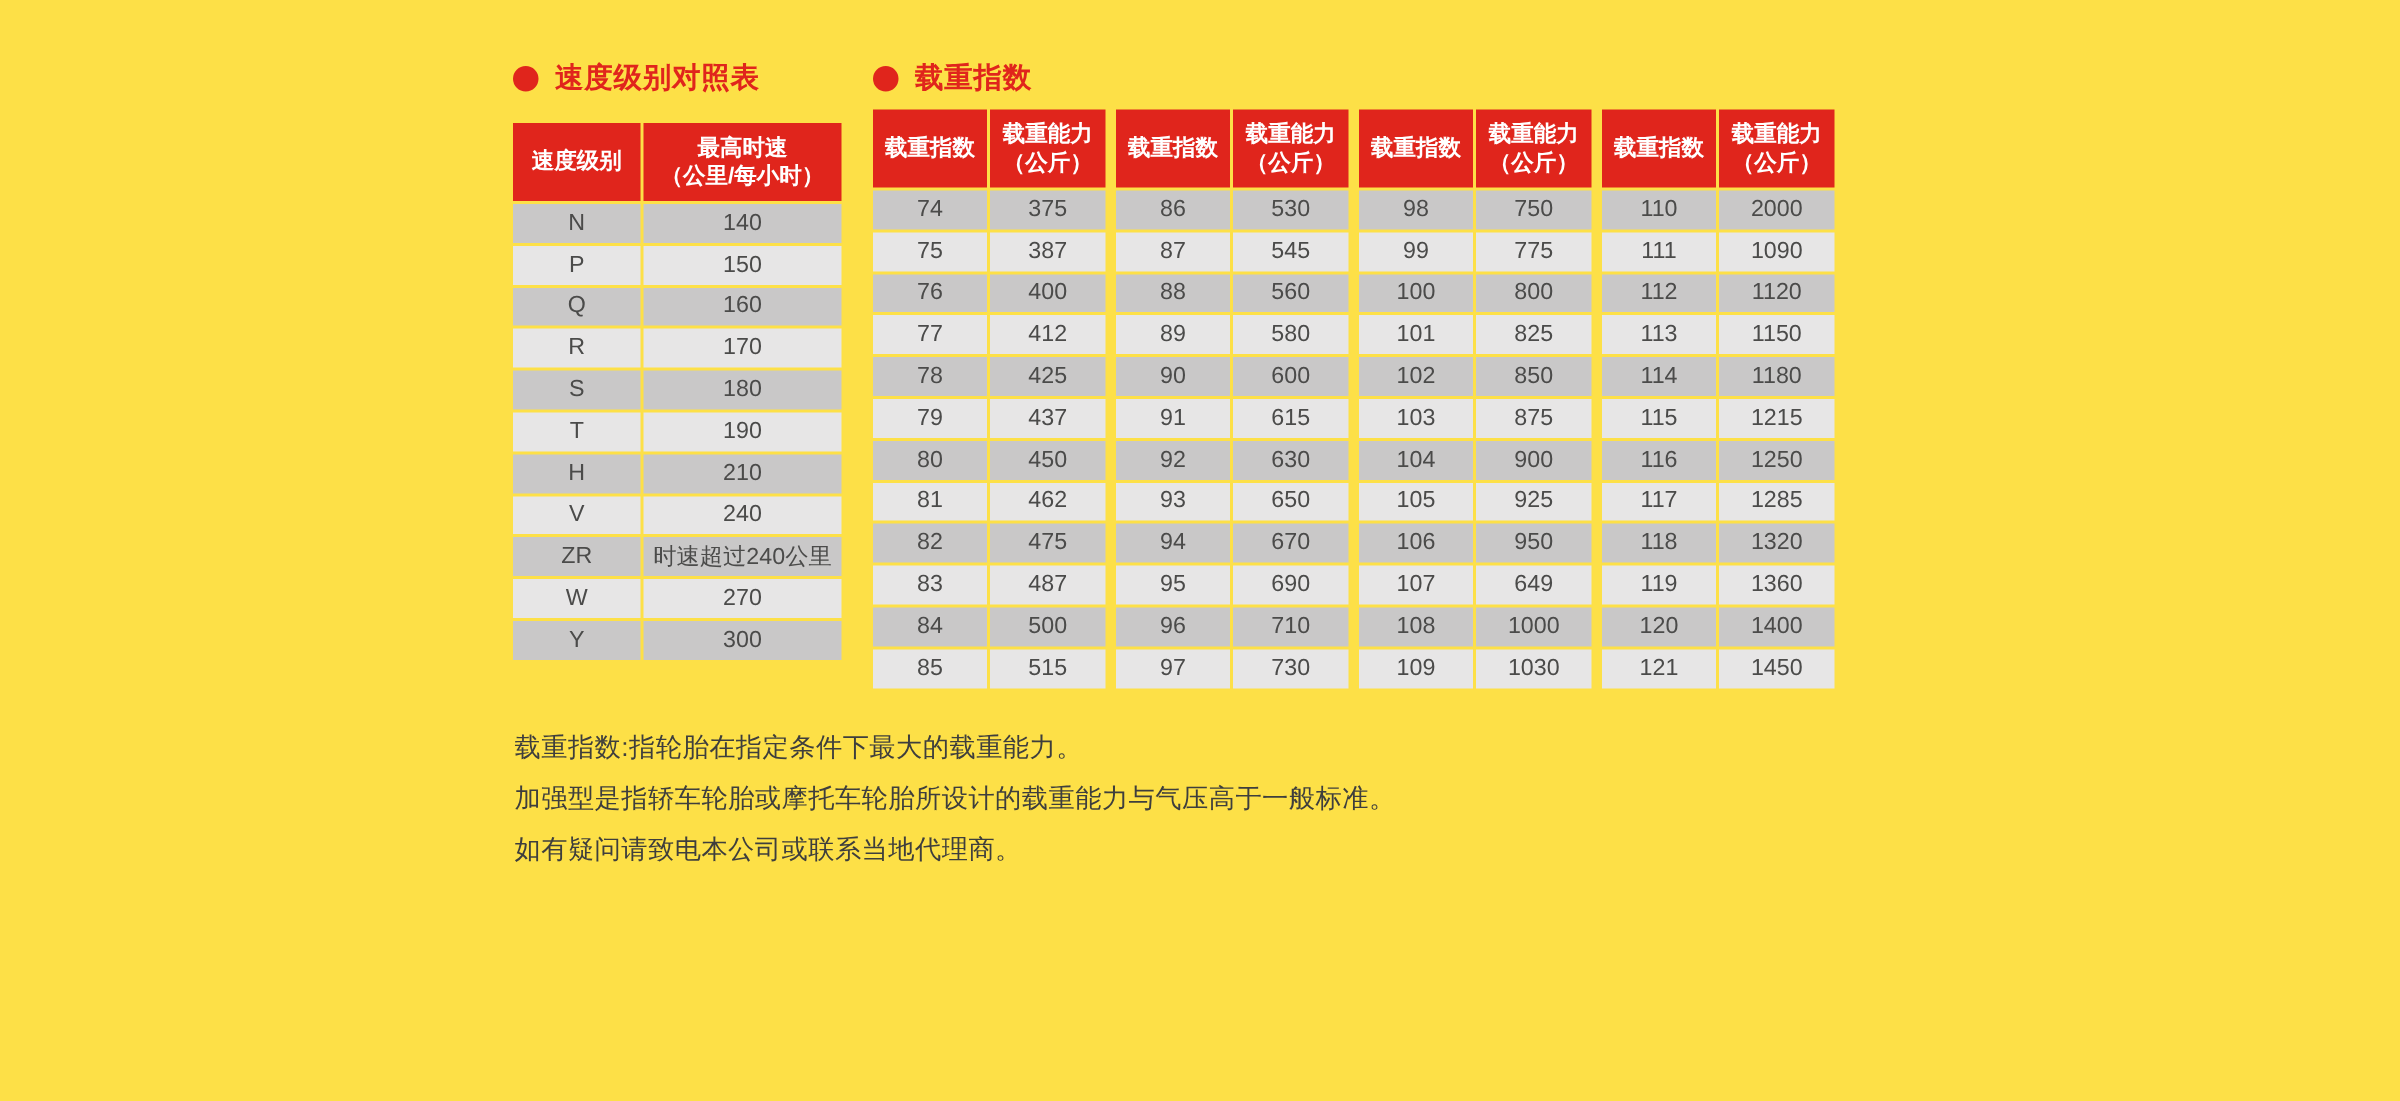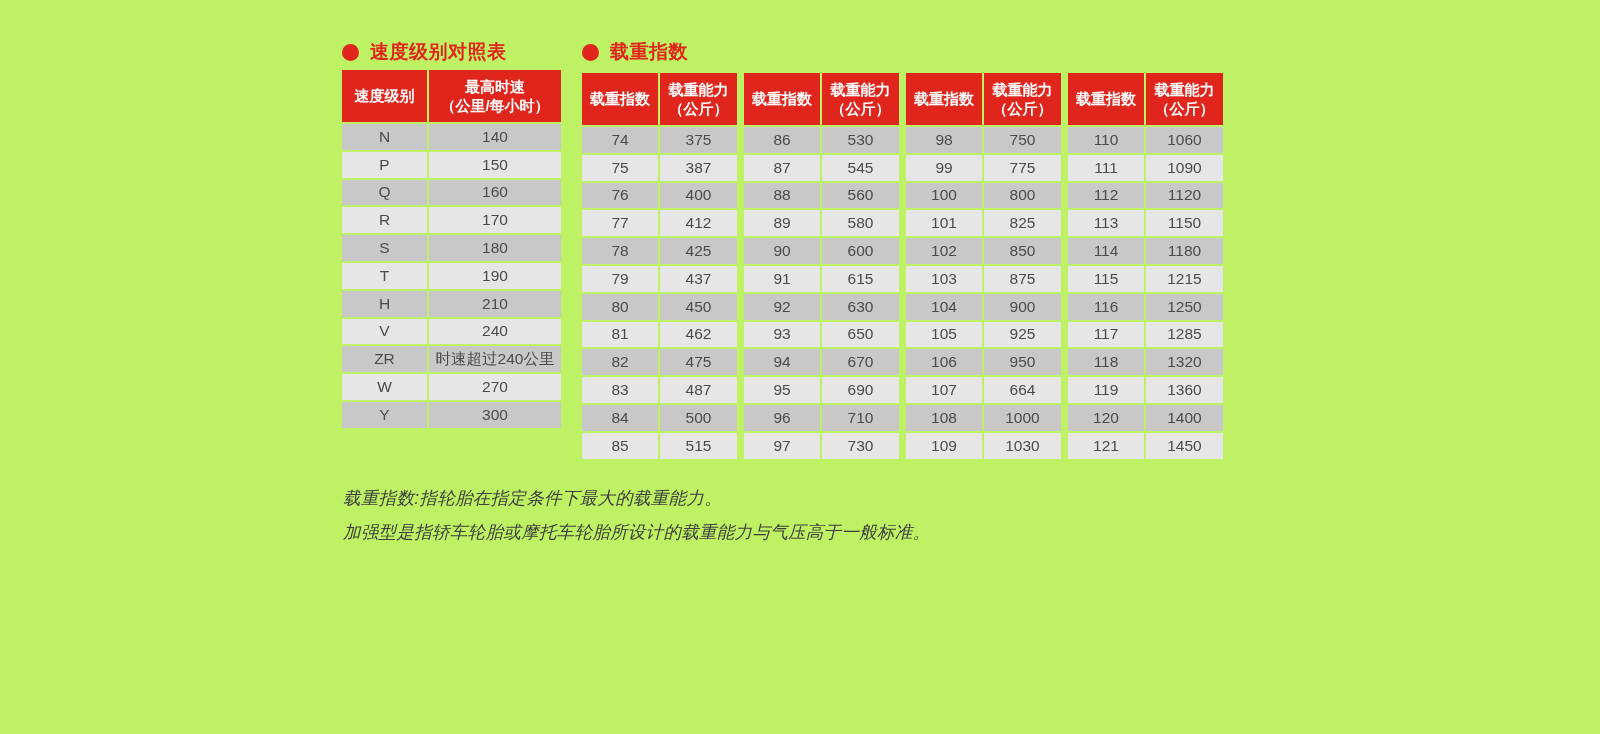--- a/index.html
+++ b/index.html
@@ -10,39 +10,39 @@
     --note-text: #3e3e3d;
   }
   * { box-sizing: border-box; }
   html, body {
     margin: 0; padding: 0;
     width: 1600px; height: 734px;
     background: #ffffff;
     font-family: "Liberation Sans", "DejaVu Sans", sans-serif;
     overflow: hidden;
   }
-  .page { position: relative; width: 1600px; height: 734px; background: #bef264; }
+  .page { position: relative; width: 1600px; height: 734px; background: #fde047; }
 
   
   .section-title {
     position: absolute; top: 39px;
     display: flex; align-items: center; gap: 11px;
     font-size: 19px; font-weight: bold; color: var(--red);
     letter-spacing: 0.5px;
   }
   .section-title.speed { left: 342px; }
   .section-title.load  { left: 582px; }
   .dot {
     width: 17px; height: 17px; border-radius: 50%;
     background: var(--red); flex: 0 0 auto;
   }
 
   
   #speed-table {
-    position: absolute; left: 342px; top: 70px;
+    position: absolute; left: 342px; top: 82px;
     display: grid;
     grid-template-columns: 85px 132px;
     grid-template-rows: 52px repeat(11, 25.8px);
     gap: 2px;
   }
   
   #load-groups {
     position: absolute; left: 582px; top: 73px;
     display: flex; gap: 7px;
   }
@@ -65,21 +65,21 @@
   }
   .dark  { background: var(--row-dark); }
   .light { background: var(--row-light); }
 
   
   #notes {
     position: absolute; left: 343px; top: 481px;
     font-size: 17.5px; color: var(--note-text);
     line-height: 34px; letter-spacing: 0.3px;
   }
-  .note-line { white-space: nowrap; font-style: italic; }
+  .note-line { white-space: nowrap; }
 </style>
 </head>
 <body>
 
 <div class="page">
 
   <div class="section-title speed">
     <span class="dot"></span>
     <span>速度级别对照表</span>
   </div>
@@ -192,32 +192,32 @@
         <div class="cell dark">850</div>
         <div class="cell light">103</div>
         <div class="cell light">875</div>
         <div class="cell dark">104</div>
         <div class="cell dark">900</div>
         <div class="cell light">105</div>
         <div class="cell light">925</div>
         <div class="cell dark">106</div>
         <div class="cell dark">950</div>
         <div class="cell light">107</div>
-        <div class="cell light">664</div>
+        <div class="cell light">649</div>
         <div class="cell dark">108</div>
         <div class="cell dark">1000</div>
         <div class="cell light">109</div>
         <div class="cell light">1030</div>
       </div>
       <div class="load-group">
         <div class="hcell">载重指数</div>
         <div class="hcell">载重能力
 （公斤）</div>
         <div class="cell dark">110</div>
-        <div class="cell dark">1060</div>
+        <div class="cell dark">2000</div>
         <div class="cell light">111</div>
         <div class="cell light">1090</div>
         <div class="cell dark">112</div>
         <div class="cell dark">1120</div>
         <div class="cell light">113</div>
         <div class="cell light">1150</div>
         <div class="cell dark">114</div>
         <div class="cell dark">1180</div>
         <div class="cell light">115</div>
         <div class="cell light">1215</div>
@@ -232,15 +232,16 @@
         <div class="cell dark">120</div>
         <div class="cell dark">1400</div>
         <div class="cell light">121</div>
         <div class="cell light">1450</div>
       </div>
     </div>
 
   <div id="notes">
       <div class="note-line">载重指数:指轮胎在指定条件下最大的载重能力。</div>
       <div class="note-line">加强型是指轿车轮胎或摩托车轮胎所设计的载重能力与气压高于一般标准。</div>
+      <div class="note-line">如有疑问请致电本公司或联系当地代理商。</div>
     </div>
 
 </div>
 
 </body></html>

